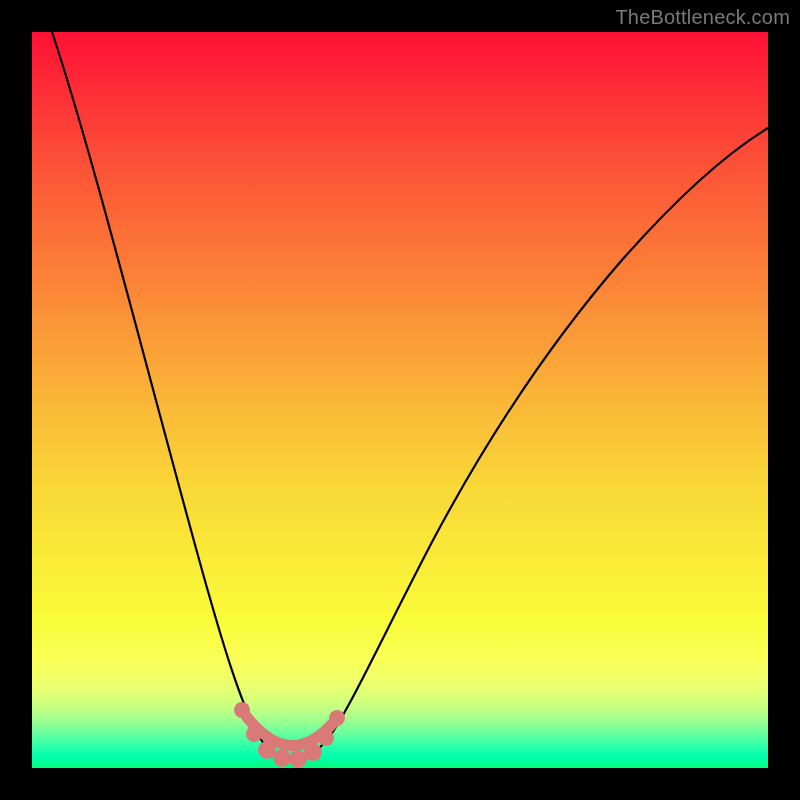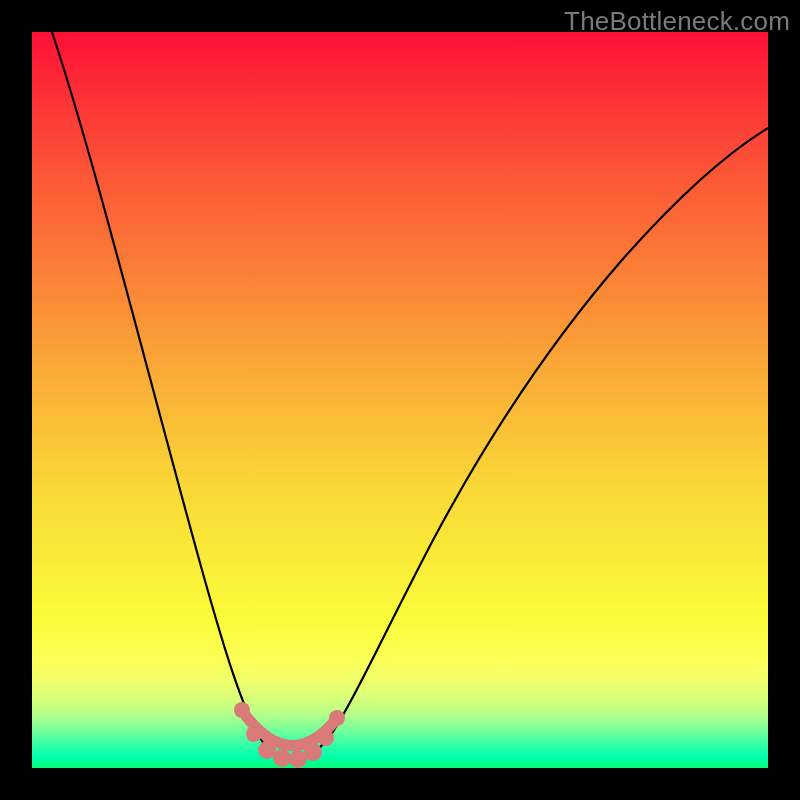--- a/index.html
+++ b/index.html
@@ -45,21 +45,21 @@
       #2effa8 97%,
       #00ffae 98.5%,
       #00ff76 100%
     );
   }
   .watermark {
     position: absolute;
     top: 6px;
     right: 10px;
     color: #7a7a7a;
-    font-size: 26px;
+    font-size: 20px;
     font-weight: 400;
     letter-spacing: 0.2px;
     user-select: none;
   }
   svg.curve {
     position: absolute;
     top: 0;
     left: 0;
     width: 736px;
     height: 736px;

